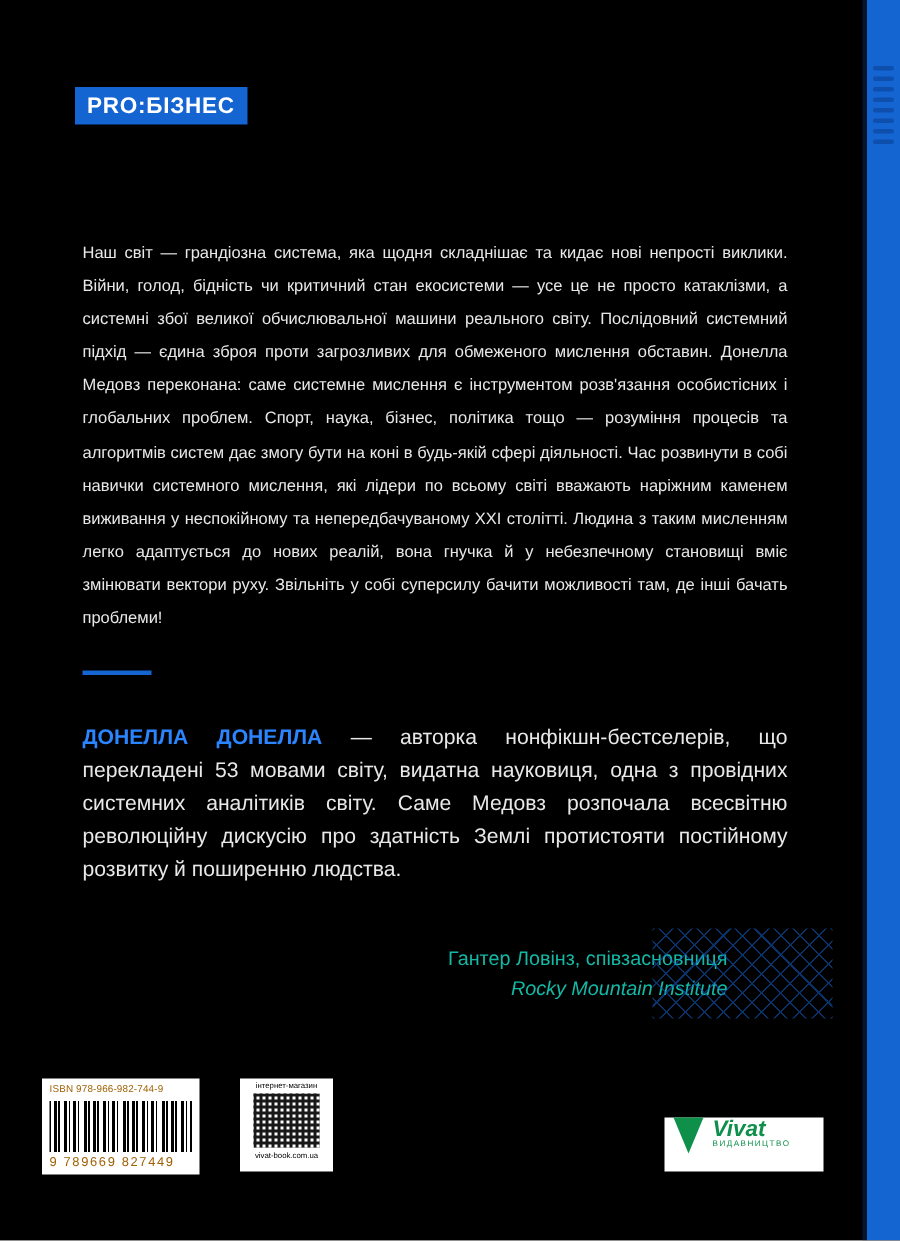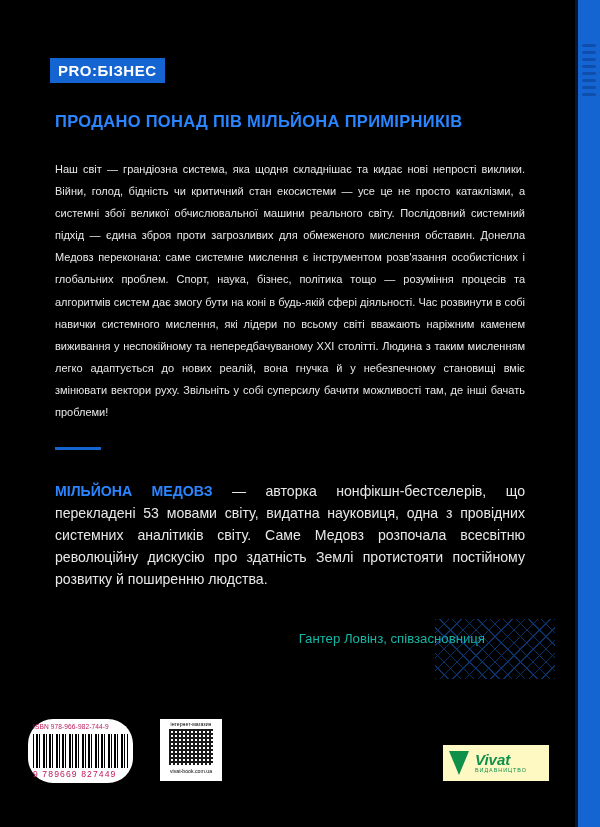--- a/index.html
+++ b/index.html
@@ -137,22 +137,21 @@
     font-style: italic;
   }
   
   .isbn-box {
     position: absolute;
     left: 28px;
     top: 719px;
     width: 105px;
     height: 64px;
     background: #ffffff;
-    color: #be185d;
-    border-radius: 25px;
+    color: #a16207;
   }
   .isbn-label {
     position: absolute;
     left: 5px;
     top: 4px;
     font-size: 6.6px;
     letter-spacing: 0.1px;
   }
   .barcode {
     position: absolute;
@@ -212,23 +211,22 @@
     text-align: center;
     font-size: 5.2px;
     color: #000;
   }
   .publisher {
     position: absolute;
     left: 443px;
     top: 745px;
     width: 100px;
     height: 36px;
-    background: #fef9c3;
+    background: #ffffff;
     display: flex;
-    align-items: center;
     padding-left: 6px;
   }
   .pub-mark {
     width: 20px;
     height: 24px;
     position: relative;
     margin-right: 6px;
   }
   .pub-mark:before {
     content: "";
@@ -268,31 +266,31 @@
 </style>
 </head>
 <body>
 
 <div class="page">
 
   <div class="content">
 
     <div class="logo">PRO:БІЗНЕС</div>
 
-    <div class="kicker">ПРОДАНО ПОНАД ПІВ МІЛЬЙОНА ПРИМІРНИКІВ</div>
 
     <div class="body-text">Наш світ — грандіозна система, яка щодня складнішає та кидає нові непрості виклики. Війни, голод, бідність чи критичний стан екосистеми — усе це не просто катаклізми, а системні збої великої обчислювальної машини реального світу. Послідовний системний підхід — єдина зброя проти загрозливих для обмеженого мислення обставин. Донелла Медовз переконана: саме системне мислення є інструментом розв'язання особистісних і глобальних проблем. Спорт, наука, бізнес, політика тощо — розуміння процесів та алгоритмів систем дає змогу бути на коні в будь-якій сфері діяльності. Час розвинути в собі навички системного мислення, які лідери по всьому світі вважають наріжним каменем виживання у неспокійному та непередбачуваному XXI столітті. Людина з таким мисленням легко адаптується до нових реалій, вона гнучка й у небезпечному становищі вміє змінювати вектори руху. Звільніть у собі суперсилу бачити можливості там, де інші бачать проблеми!</div>
 
     <div class="rule"></div>
 
-    <p class="author-para"><span class="author-name">МІЛЬЙОНА МЕДОВЗ</span><span> — авторка нонфікшн-бестселерів, що перекладені 53 мовами світу, видатна науковиця, одна з провідних системних аналітиків світу. Саме Медовз розпочала всесвітню революційну дискусію про здатність Землі протистояти постійному розвитку й поширенню людства.</span></p>
+    <p class="author-para"><span class="author-name">ДОНЕЛЛА ДОНЕЛЛА</span><span> — авторка нонфікшн-бестселерів, що перекладені 53 мовами світу, видатна науковиця, одна з провідних системних аналітиків світу. Саме Медовз розпочала всесвітню революційну дискусію про здатність Землі протистояти постійному розвитку й поширенню людства.</span></p>
 
 
     <div class="blurb-attr">
       <div>Гантер Ловінз, співзасновниця</div>
+      <div class="ital">Rocky Mountain Institute</div>
     </div>
 
     <div class="isbn-box">
       <div class="isbn-label">ISBN 978-966-982-744-9</div>
       <div class="barcode"></div>
       <div class="barcode-num">9 789669 827449</div>
     </div>
 
     <div class="qr-box">
       <div class="qr-label">інтернет-магазин</div>

